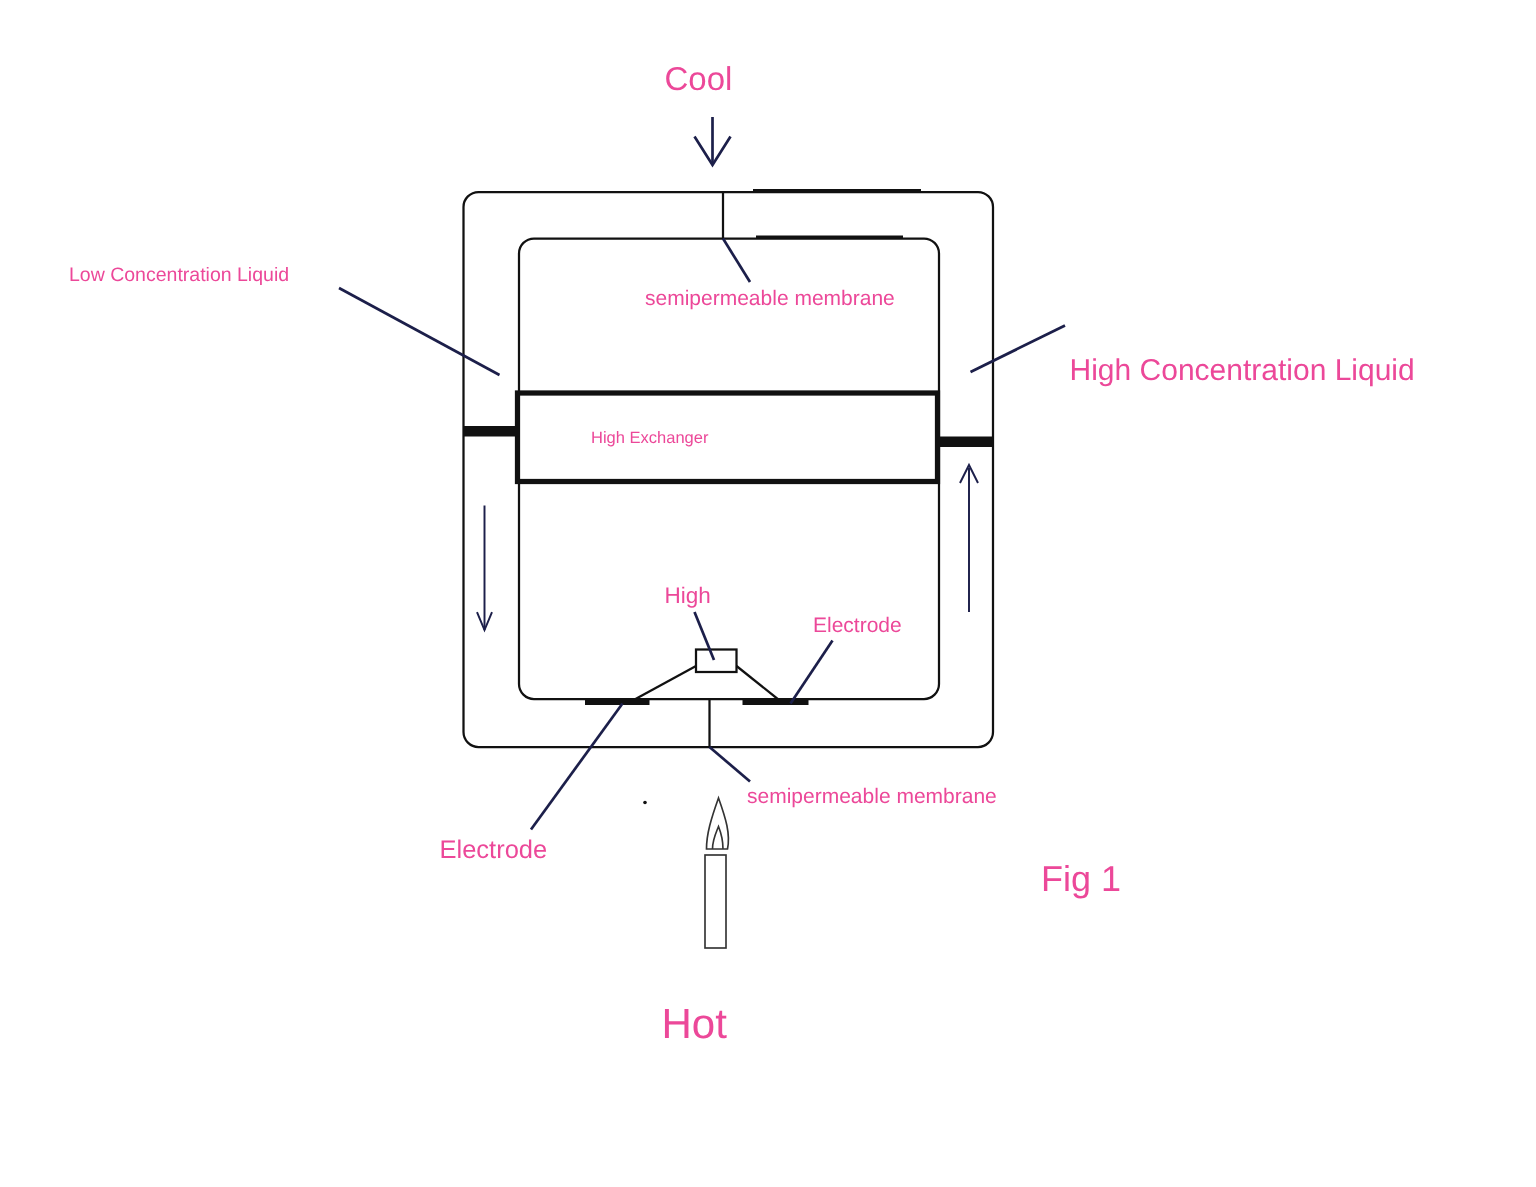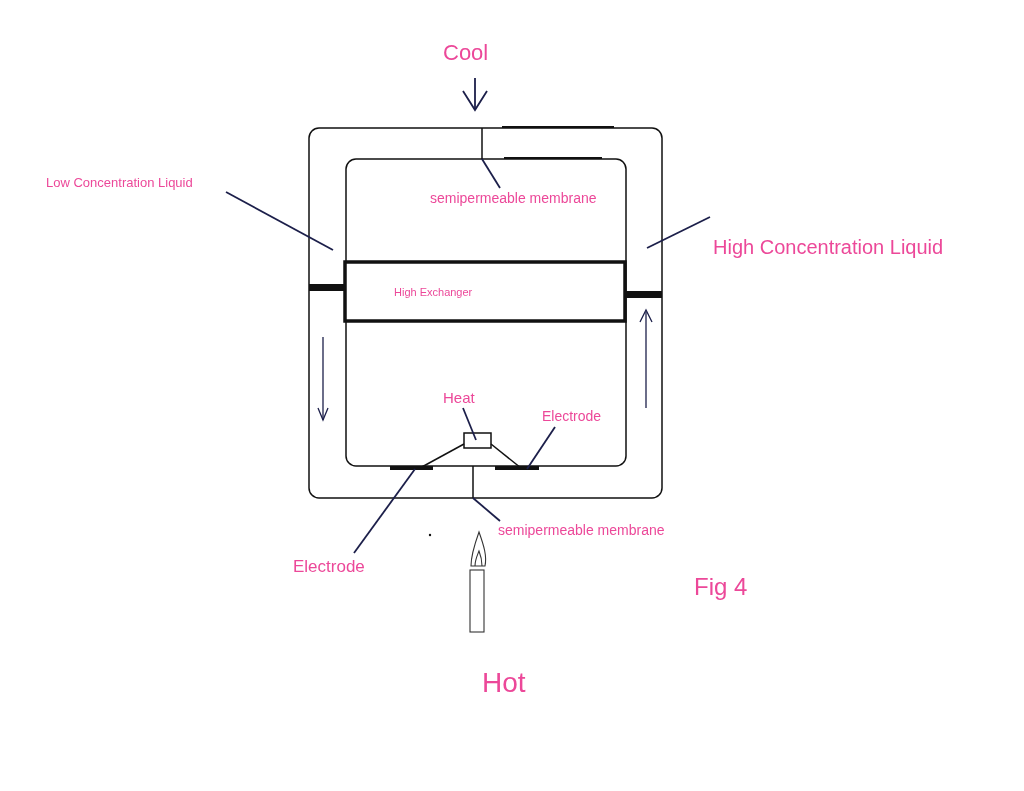--- a/index.html
+++ b/index.html
@@ -62,22 +62,22 @@
   <circle cx="430" cy="535" r="1.2" fill="#111"></circle>
 
   <g fill="none" stroke="#333" stroke-width="1.1">
     <rect x="470" y="570" width="14" height="62" fill="#fff"></rect>
     <path d="M471,566 C471,556 474,546 479,532 C484,546 487,556 485,566 Z"></path>
     <path d="M475,566 C475,560 477,556 479,551 C481,556 482,560 482,566"></path>
   </g>
 </svg>
 
 <div class="lbl" style="left:443px; top:42px; font-size:22px;">Cool</div>
-<div class="lbl" style="left:482px; top:669px; font-size:28px;">Hot</div>
+<div class="lbl" style="left:441px; top:669px; font-size:28px;">Hot</div>
 <div class="lbl" style="left:46px; top:176px; font-size:13px;">Low Concentration Liquid</div>
 <div class="lbl" style="left:713px; top:205px; font-size:20px;margin-top:32px;">High Concentration Liquid</div>
 <div class="lbl" style="left:430px; top:191px; font-size:14px;">semipermeable membrane</div>
 <div class="lbl" style="left:498px; top:523px; font-size:14px;">semipermeable membrane</div>
 <div class="lbl" style="left:394px; top:287px; font-size:11px;">High Exchanger</div>
-<div class="lbl" style="left:443px; top:390px; font-size:15px;">Heat</div>
+<div class="lbl" style="left:443px; top:390px; font-size:15px;">High</div>
 <div class="lbl" style="left:542px; top:409px; font-size:14px;">Electrode</div>
 <div class="lbl" style="left:293px; top:558px; font-size:17px;">Electrode</div>
-<div class="lbl" style="left:694px; top:575px; font-size:24px;">Fig 4</div>
+<div class="lbl" style="left:694px; top:575px; font-size:24px;">Fig 1</div>
 
 </body></html>

